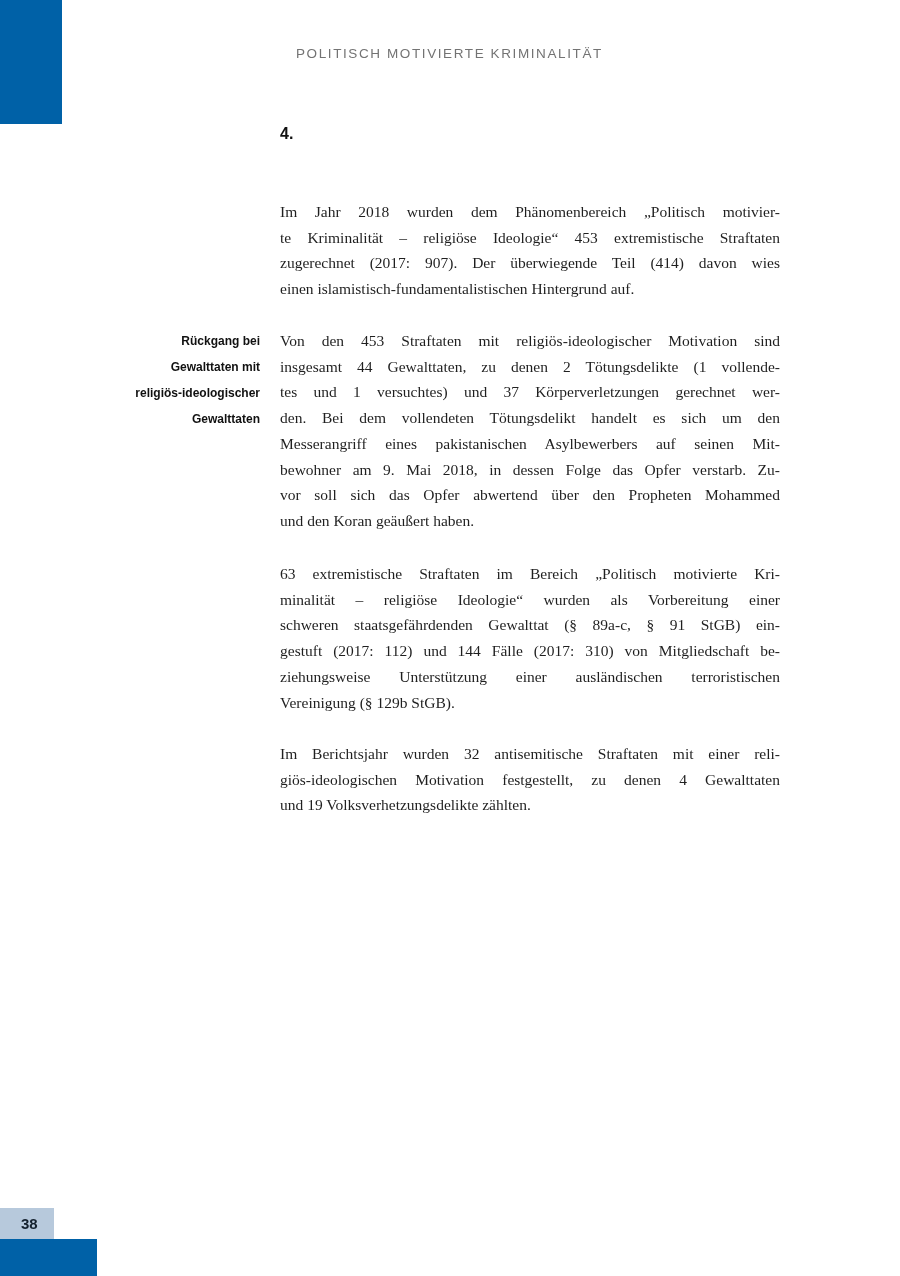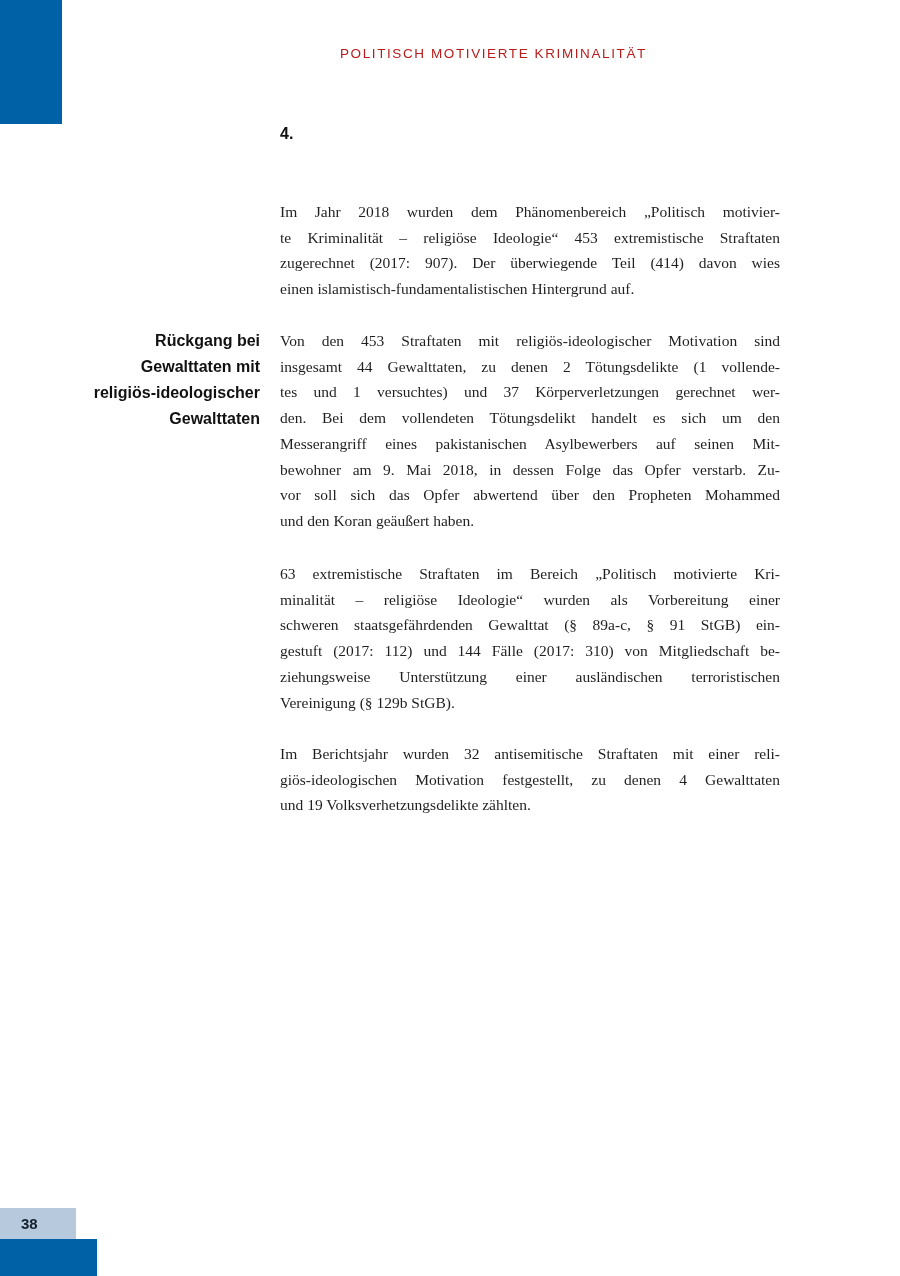--- a/index.html
+++ b/index.html
@@ -27,22 +27,21 @@
     background: var(--accent);
   }
 
   
   .running-header {
     position: absolute;
     left: 296px; top: 46px;
     font-family: "Liberation Sans", sans-serif;
     font-size: 13.5px;
     letter-spacing: 1.6px;
-    color: #b91c1c;
-    margin-left: 44px;
+    color: #737373;
   }
 
   
   .section-heading {
     position: absolute;
     left: 280px; top: 121px;
     width: 510px;
     display: flex;
     font-family: "Liberation Sans", sans-serif;
     font-weight: bold;
@@ -58,21 +57,21 @@
   .heading-title .line { display: block; }
 
   
   .margin-note {
     position: absolute;
     left: 40px; top: 328px;
     width: 220px;
     text-align: right;
     font-family: "Liberation Sans", sans-serif;
     font-weight: bold;
-    font-size: 16px;
+    font-size: 12px;
     line-height: 26px;
     color: #111;
   }
   .margin-note .line { display: block; }
 
   
   .para {
     position: absolute;
     left: 280px;
     width: 500px;
@@ -90,21 +89,21 @@
 
   .p1 { top: 199px; }
   .p2 { top: 328px; }
   .p3 { top: 561px; }
   .p4 { top: 741px; }
 
   
   .pagenum-box {
     position: absolute;
     left: 0; top: 1208px;
-    width: 76px; height: 31px;
+    width: 54px; height: 31px;
     background: var(--pagenum-bg);
     display: flex;
     align-items: center;
     padding-left: 21px;
   }
   .pagenum-box span {
     font-family: "Liberation Sans", sans-serif;
     font-weight: bold;
     font-size: 15px;
     color: #14212e;

